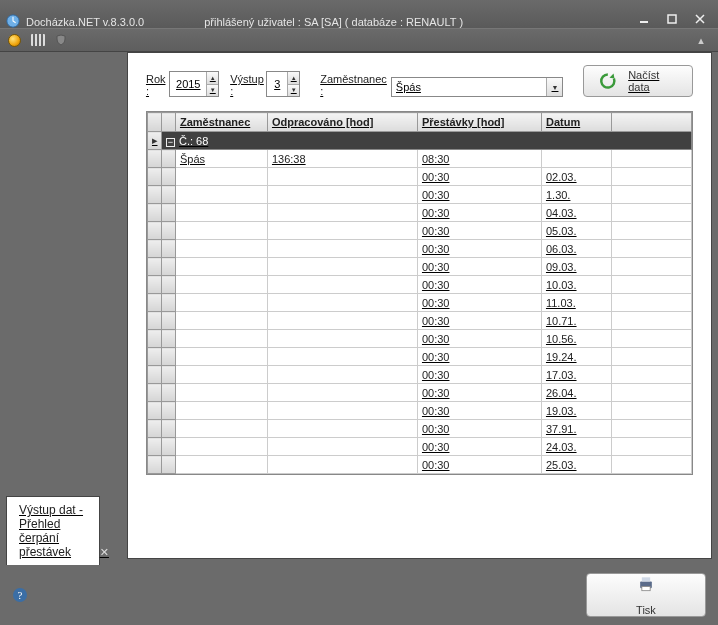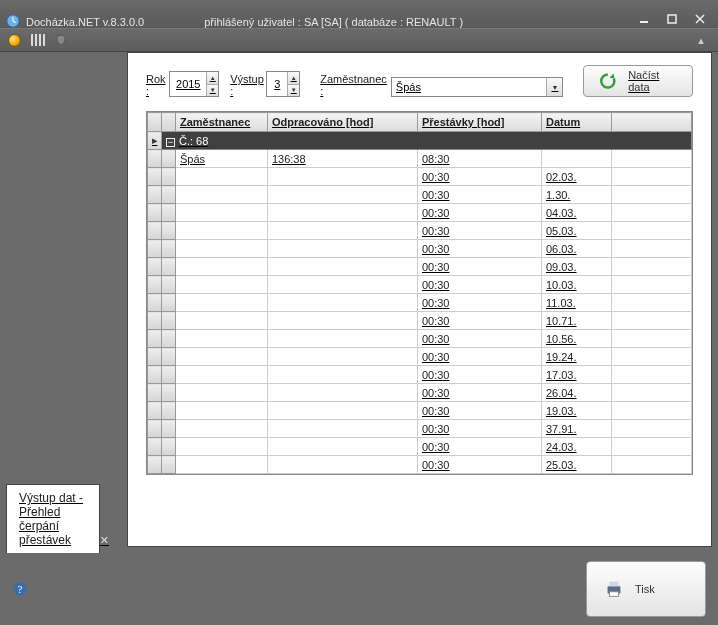--- a/index.html
+++ b/index.html
@@ -45,21 +45,21 @@
   .group-row td { background:#404040; color:#fff; border-color:#888; }
   .group-row .toggle { display:inline-block; width:9px;height:9px;border:1px solid #eee; margin-right:4px; line-height:7px; text-align:center; font-size:9px;}
   .col-emp { width:92px; }
   .col-work { width:150px; }
   .col-break { width:124px; }
   .col-date { width:70px; }
   .col-rest {}
   .footer { display:flex; align-items:center; padding: 8px 12px; gap:12px; background:#6b6b6b;}
   .footer .help { width:16px;height:16px; }
   .footer .spacer { flex:1; }
-  .footer .btn { width:120px; justify-content:flex-start; height:56px;}
+  .footer .btn { width:120px; justify-content:space-between; height:44px;flex-direction:column;}
   th.rowhdr, th.indic { padding:0; }
 </style>
 </head>
 <body>
 
 <div class="window">
 
   <div class="titlebar">
     <svg class="app-icon" viewBox="0 0 16 16">
         <circle cx="8" cy="8" r="7" fill="#6fb0e8" stroke="#2a6aa8"></circle>

